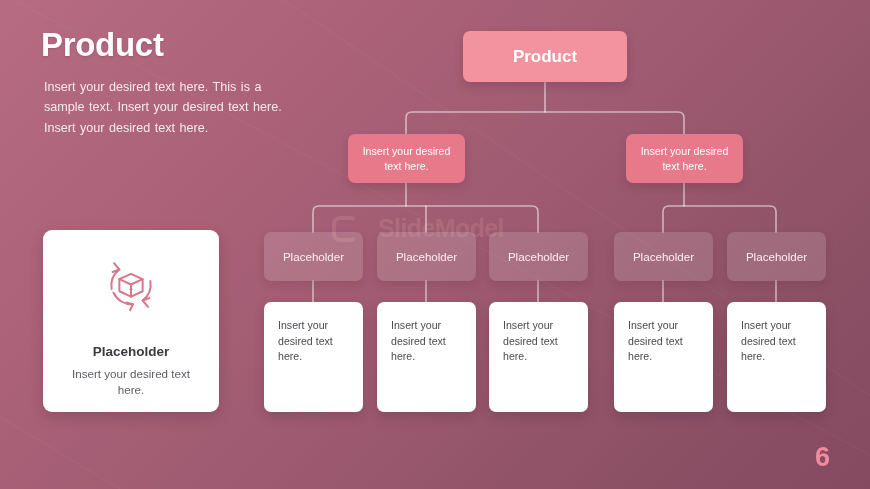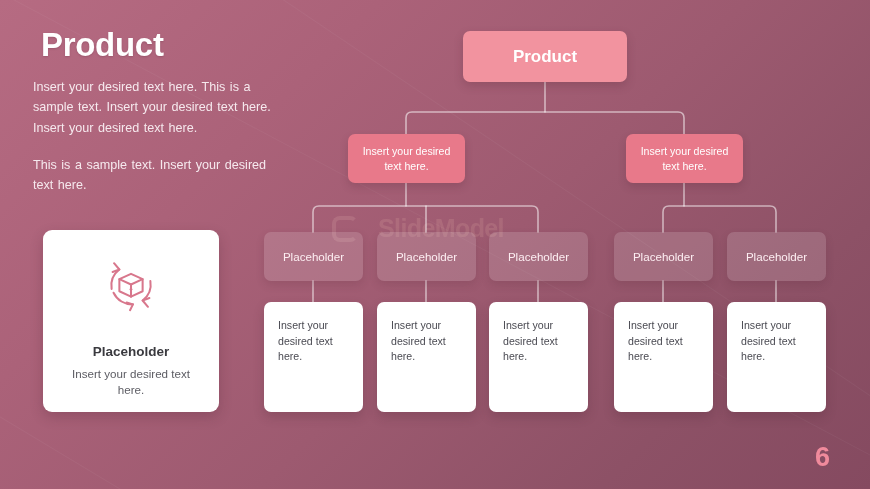--- a/index.html
+++ b/index.html
@@ -27,21 +27,21 @@
   .sheen.c { left:-360px; top:200px; width:1250px; height:1px; transform:rotate(31deg); }
 
   
   #title {
     position:absolute; left:41px; top:26px;
     font-size:33px; font-weight:bold; color:#ffffff;
     letter-spacing:-0.3px;
     text-shadow:0 1px 2px rgba(90,40,60,0.25);
   }
   .body-para {
-    position:absolute; left:33px;
+    position:absolute; left:44px;
     width:248px;
     color:#f6e9ee;
     font-size:12.6px;
     line-height:1.62;
     word-spacing:1px;
   }
   #para1 { top:77px; }
   #para2 { top:155px; }
 
   
@@ -129,21 +129,20 @@
 <body>
 
 <div id="slide">
 
   <div class="sheen a"></div>
   <div class="sheen b"></div>
   <div class="sheen c"></div>
 
   <div id="title">Product</div>
   <div id="para1" class="body-para">Insert your desired text here. This is a sample text. Insert your desired text here. Insert your desired text here.</div>
-  <div id="para2" class="body-para">This is a sample text. Insert your desired text here.</div>
 
   <div id="feature-card">
     <span id="feature-icon">
       <svg viewBox="0 0 64 64" width="62" height="62" fill="none" stroke="#d8778c" stroke-width="2.1" stroke-linecap="round" stroke-linejoin="round">
 
         <path d="M12 36 A21 21 0 0 1 20 16"></path>
         <path d="M14.5 9.5 L20 16 L13 18.5"></path>
         <path d="M52 28 A21 21 0 0 1 44 48"></path>
         <path d="M49.5 54.5 L44 48 L51 45.5"></path>
         <path d="M14 40 A21 21 0 0 0 34 52"></path>

